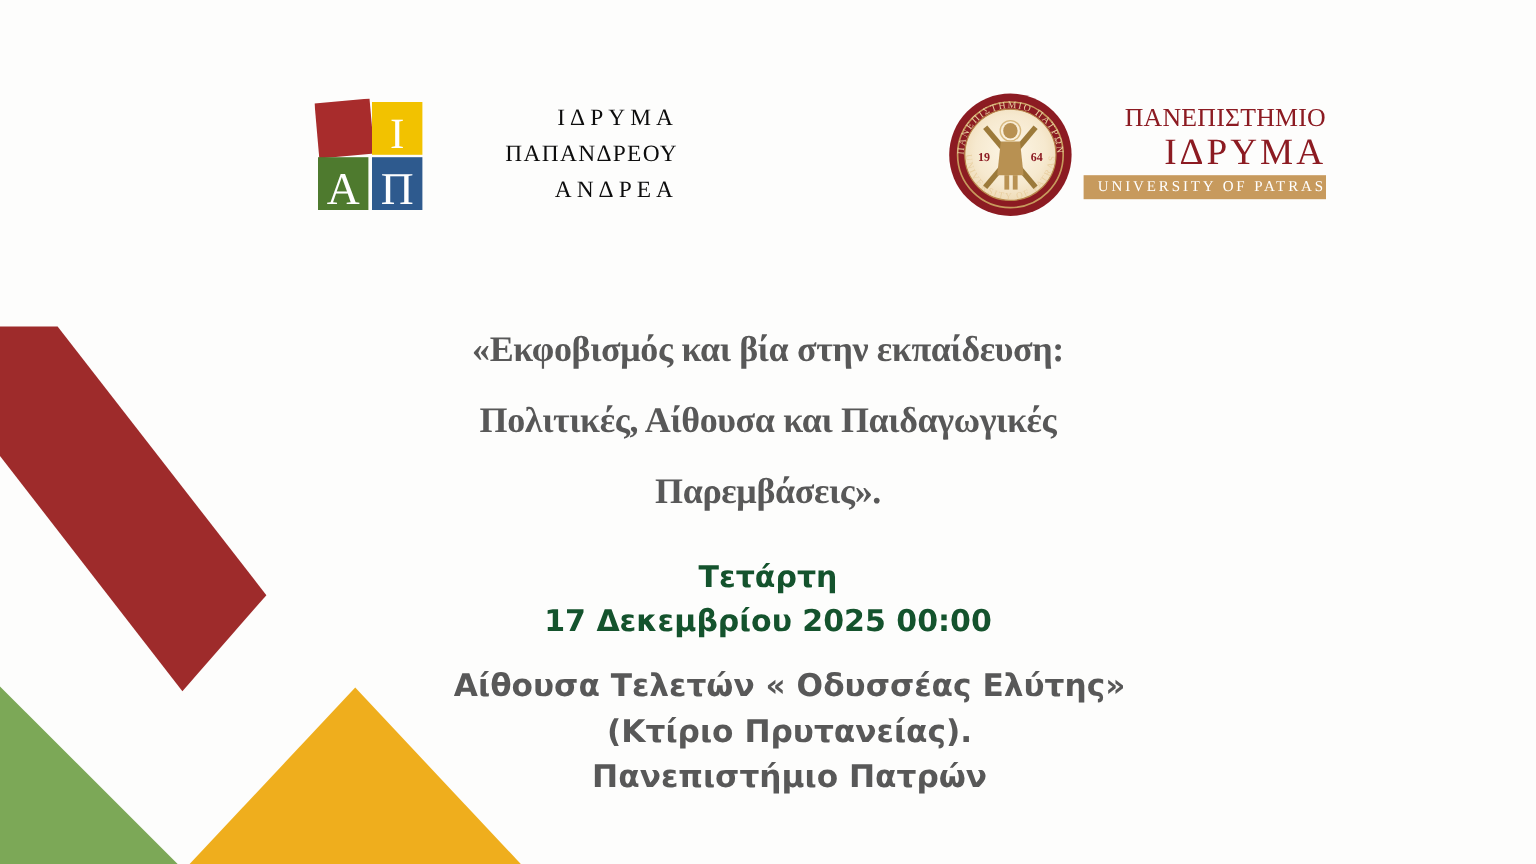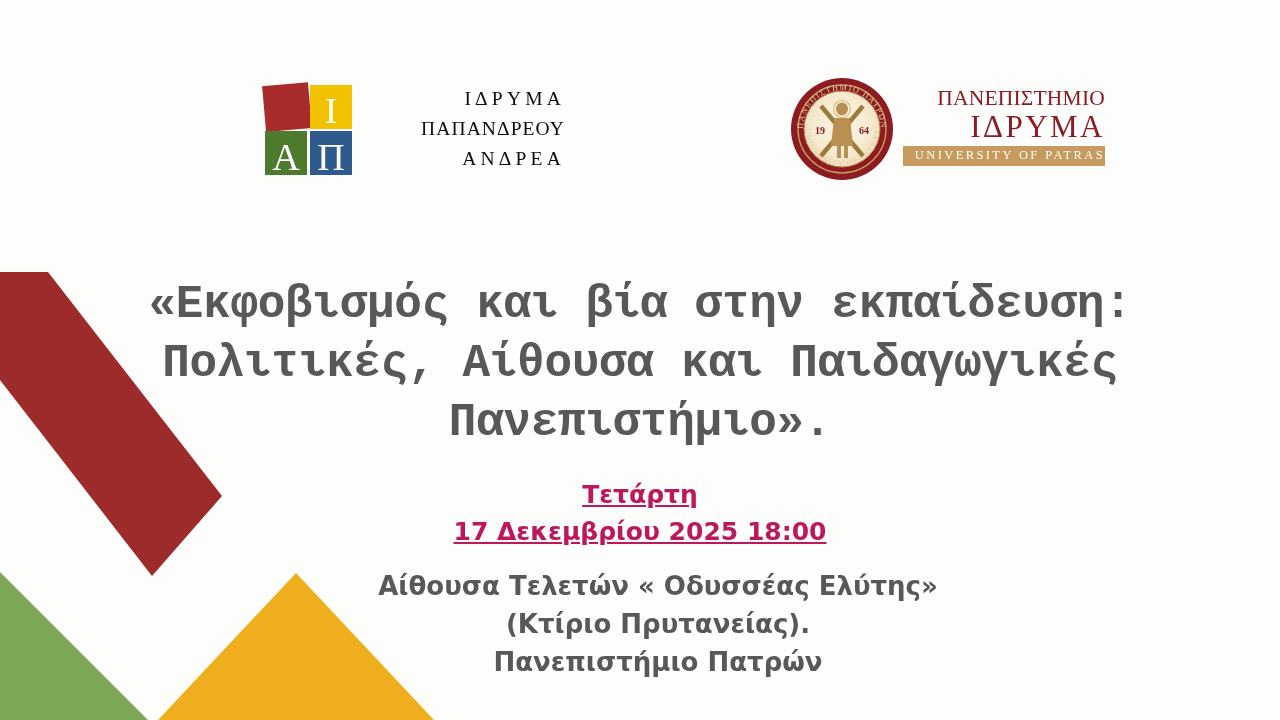--- a/index.html
+++ b/index.html
@@ -130,39 +130,38 @@
   
   #content {
     position: absolute;
     left: 0;
     top: 262px;
     width: 1280px;
     text-align: center;
     color: #595959;
   }
   #title {
-    font-family: Liberation Mono, monospace;
+    font-family: Liberation Serif, serif;
     font-weight: bold;
-    font-size: 46px;
+    font-size: 30px;
     line-height: 59px;
     letter-spacing: -0.3px;
     color: #585858;
-    margin: 14px auto;
+    margin: 0 auto;
     width: 1060px;
   }
   .title-line { display: block; white-space: nowrap; }
 
   #date-block {
     margin-top: 23px;
     font-family: "DejaVu Sans", sans-serif;
     font-weight: bold;
     font-size: 25px;
     line-height: 37px;
-    color: #be185d;
-    text-decoration: underline;
+    color: #14532d;
   }
   .date-line { display: block; white-space: nowrap; }
 
   #venue-block {
     margin-top: 17px;
     font-family: "DejaVu Sans", sans-serif;
     font-weight: bold;
     font-size: 26px;
     line-height: 38px;
     color: #585858;
@@ -243,26 +242,26 @@
         <span id="uop-bar">UNIVERSITY OF PATRAS</span>
       </div>
     </div>
   </div>
 
   <div id="content">
 
     <h1 id="title">
       <span class="title-line">«Εκφοβισμός και βία στην εκπαίδευση:</span>
       <span class="title-line">Πολιτικές, Αίθουσα και Παιδαγωγικές</span>
-      <span class="title-line">Πανεπιστήμιο».</span>
+      <span class="title-line">Παρεμβάσεις».</span>
     </h1>
 
     <div id="date-block">
       <span class="date-line">Τετάρτη</span>
-      <span class="date-line">17 Δεκεμβρίου 2025  18:00</span>
+      <span class="date-line">17 Δεκεμβρίου 2025  00:00</span>
     </div>
 
     <div id="venue-block">
       <span class="venue-line">Αίθουσα Τελετών « Οδυσσέας Ελύτης»</span>
       <span class="venue-line">(Κτίριο Πρυτανείας).</span>
       <span class="venue-line">Πανεπιστήμιο Πατρών</span>
     </div>
 
   </div>
 </div>

